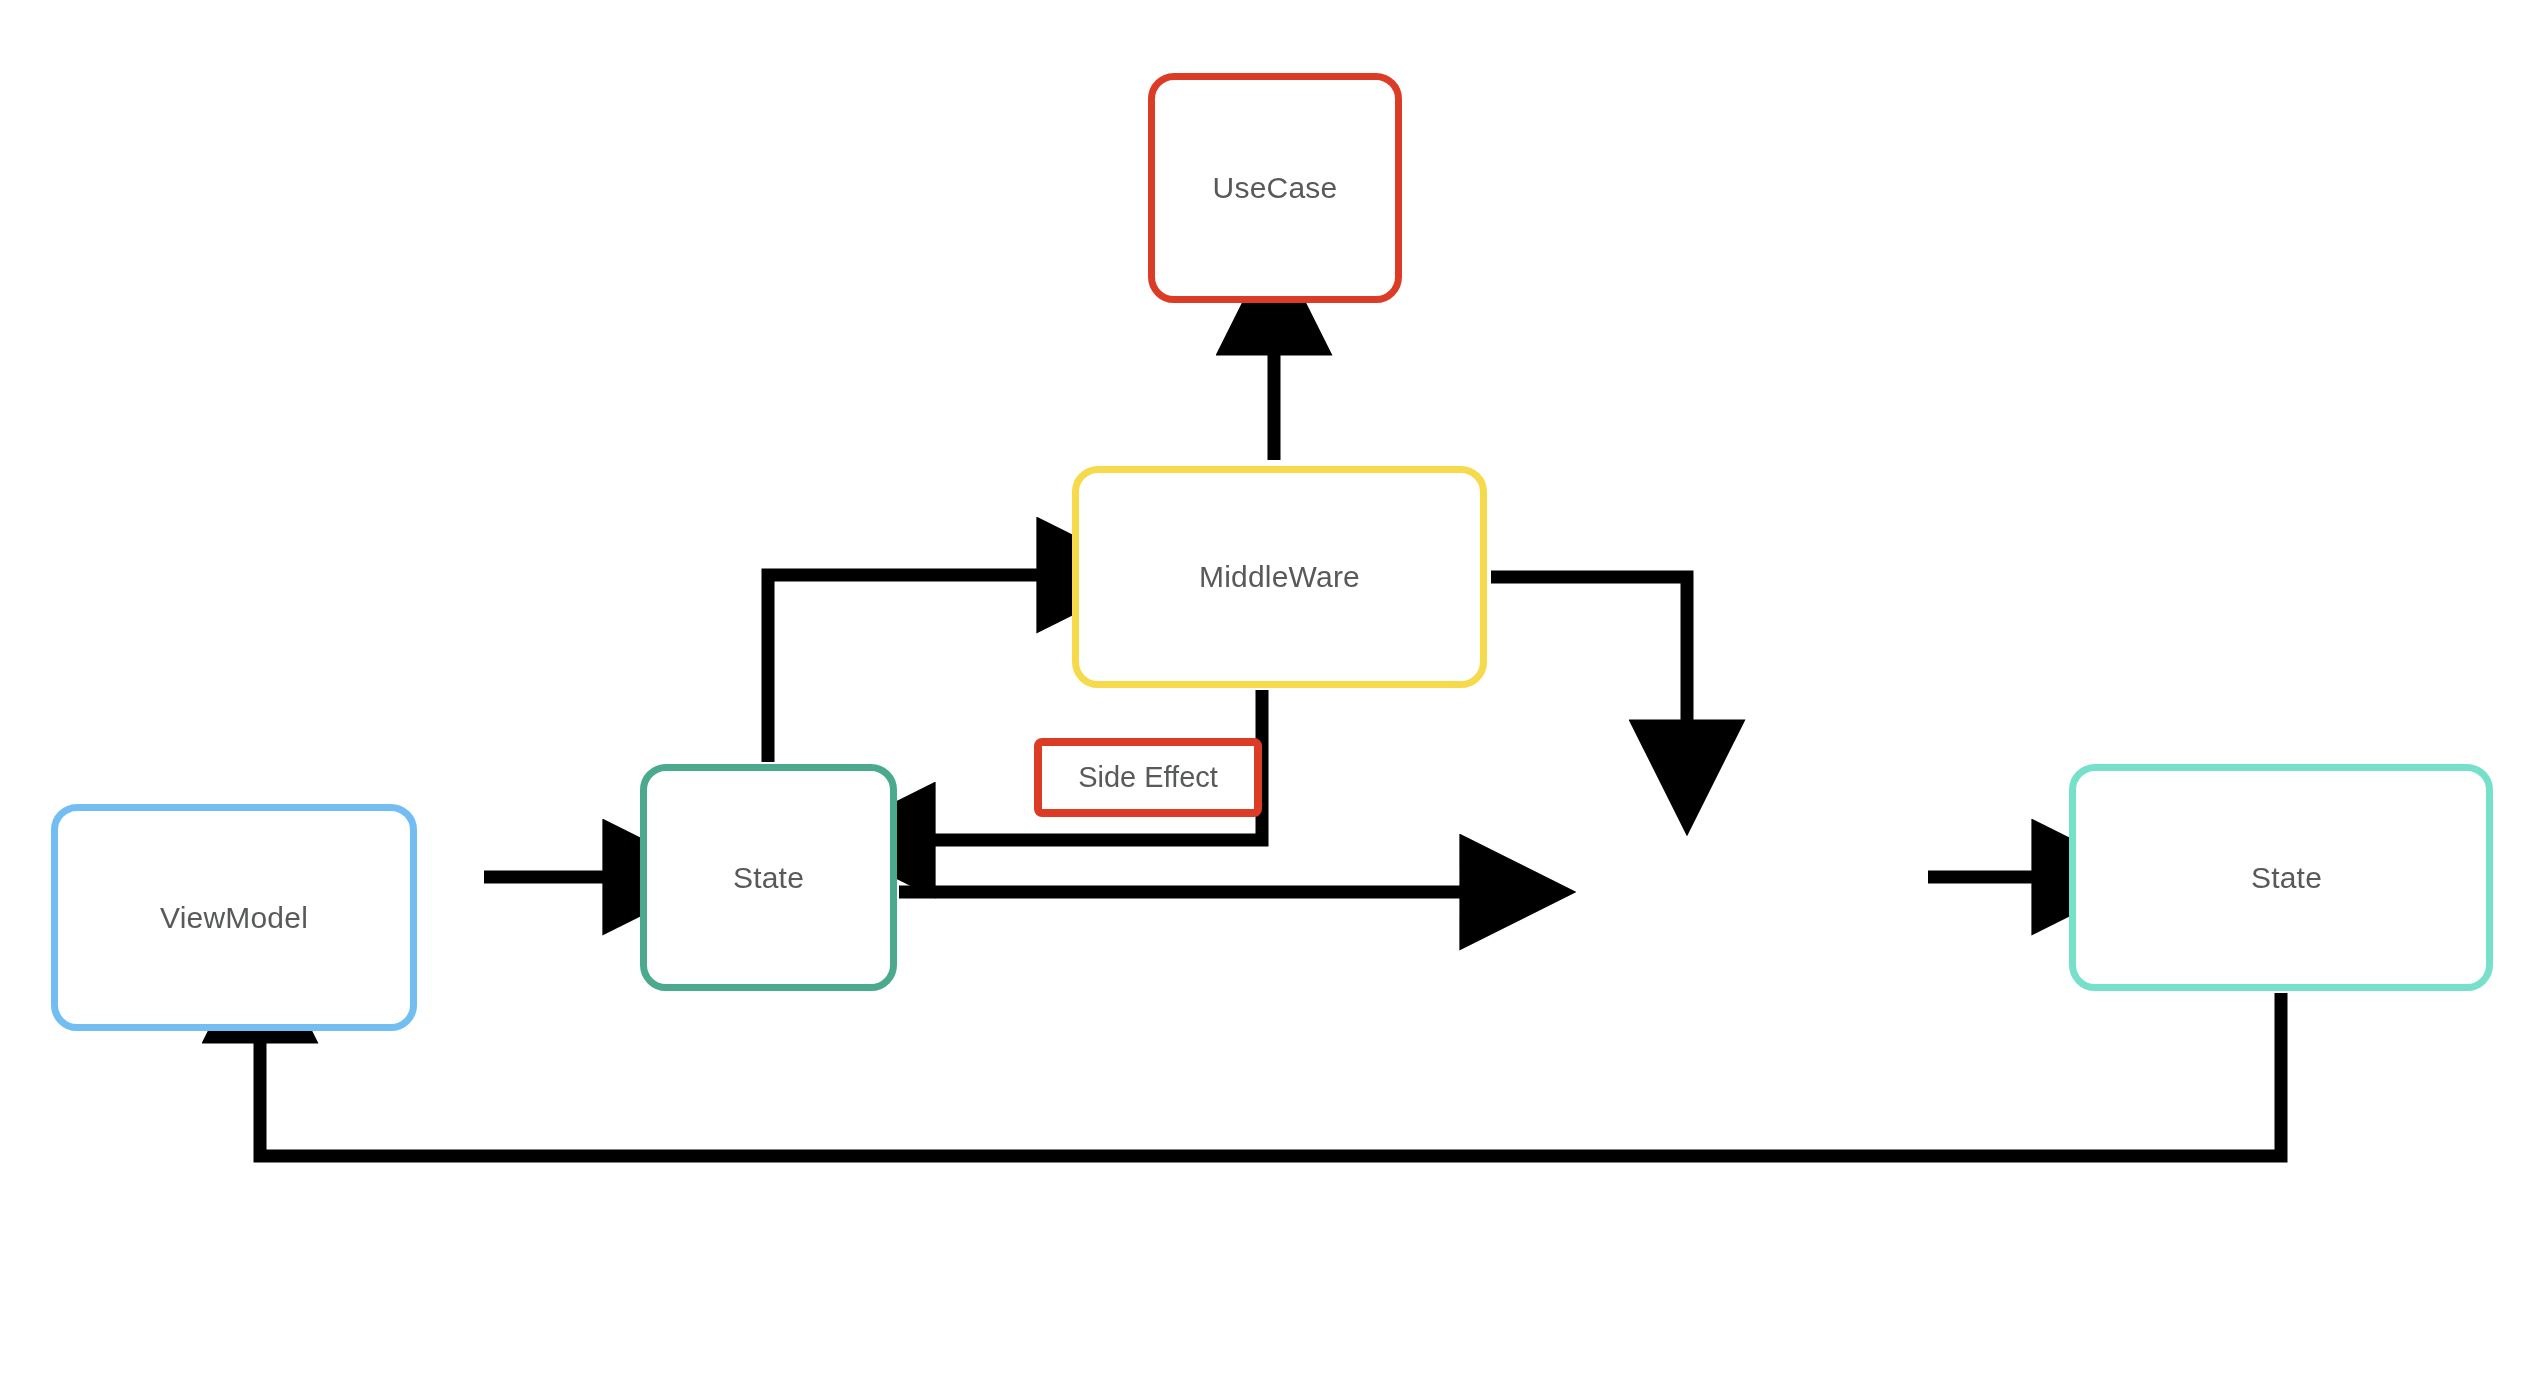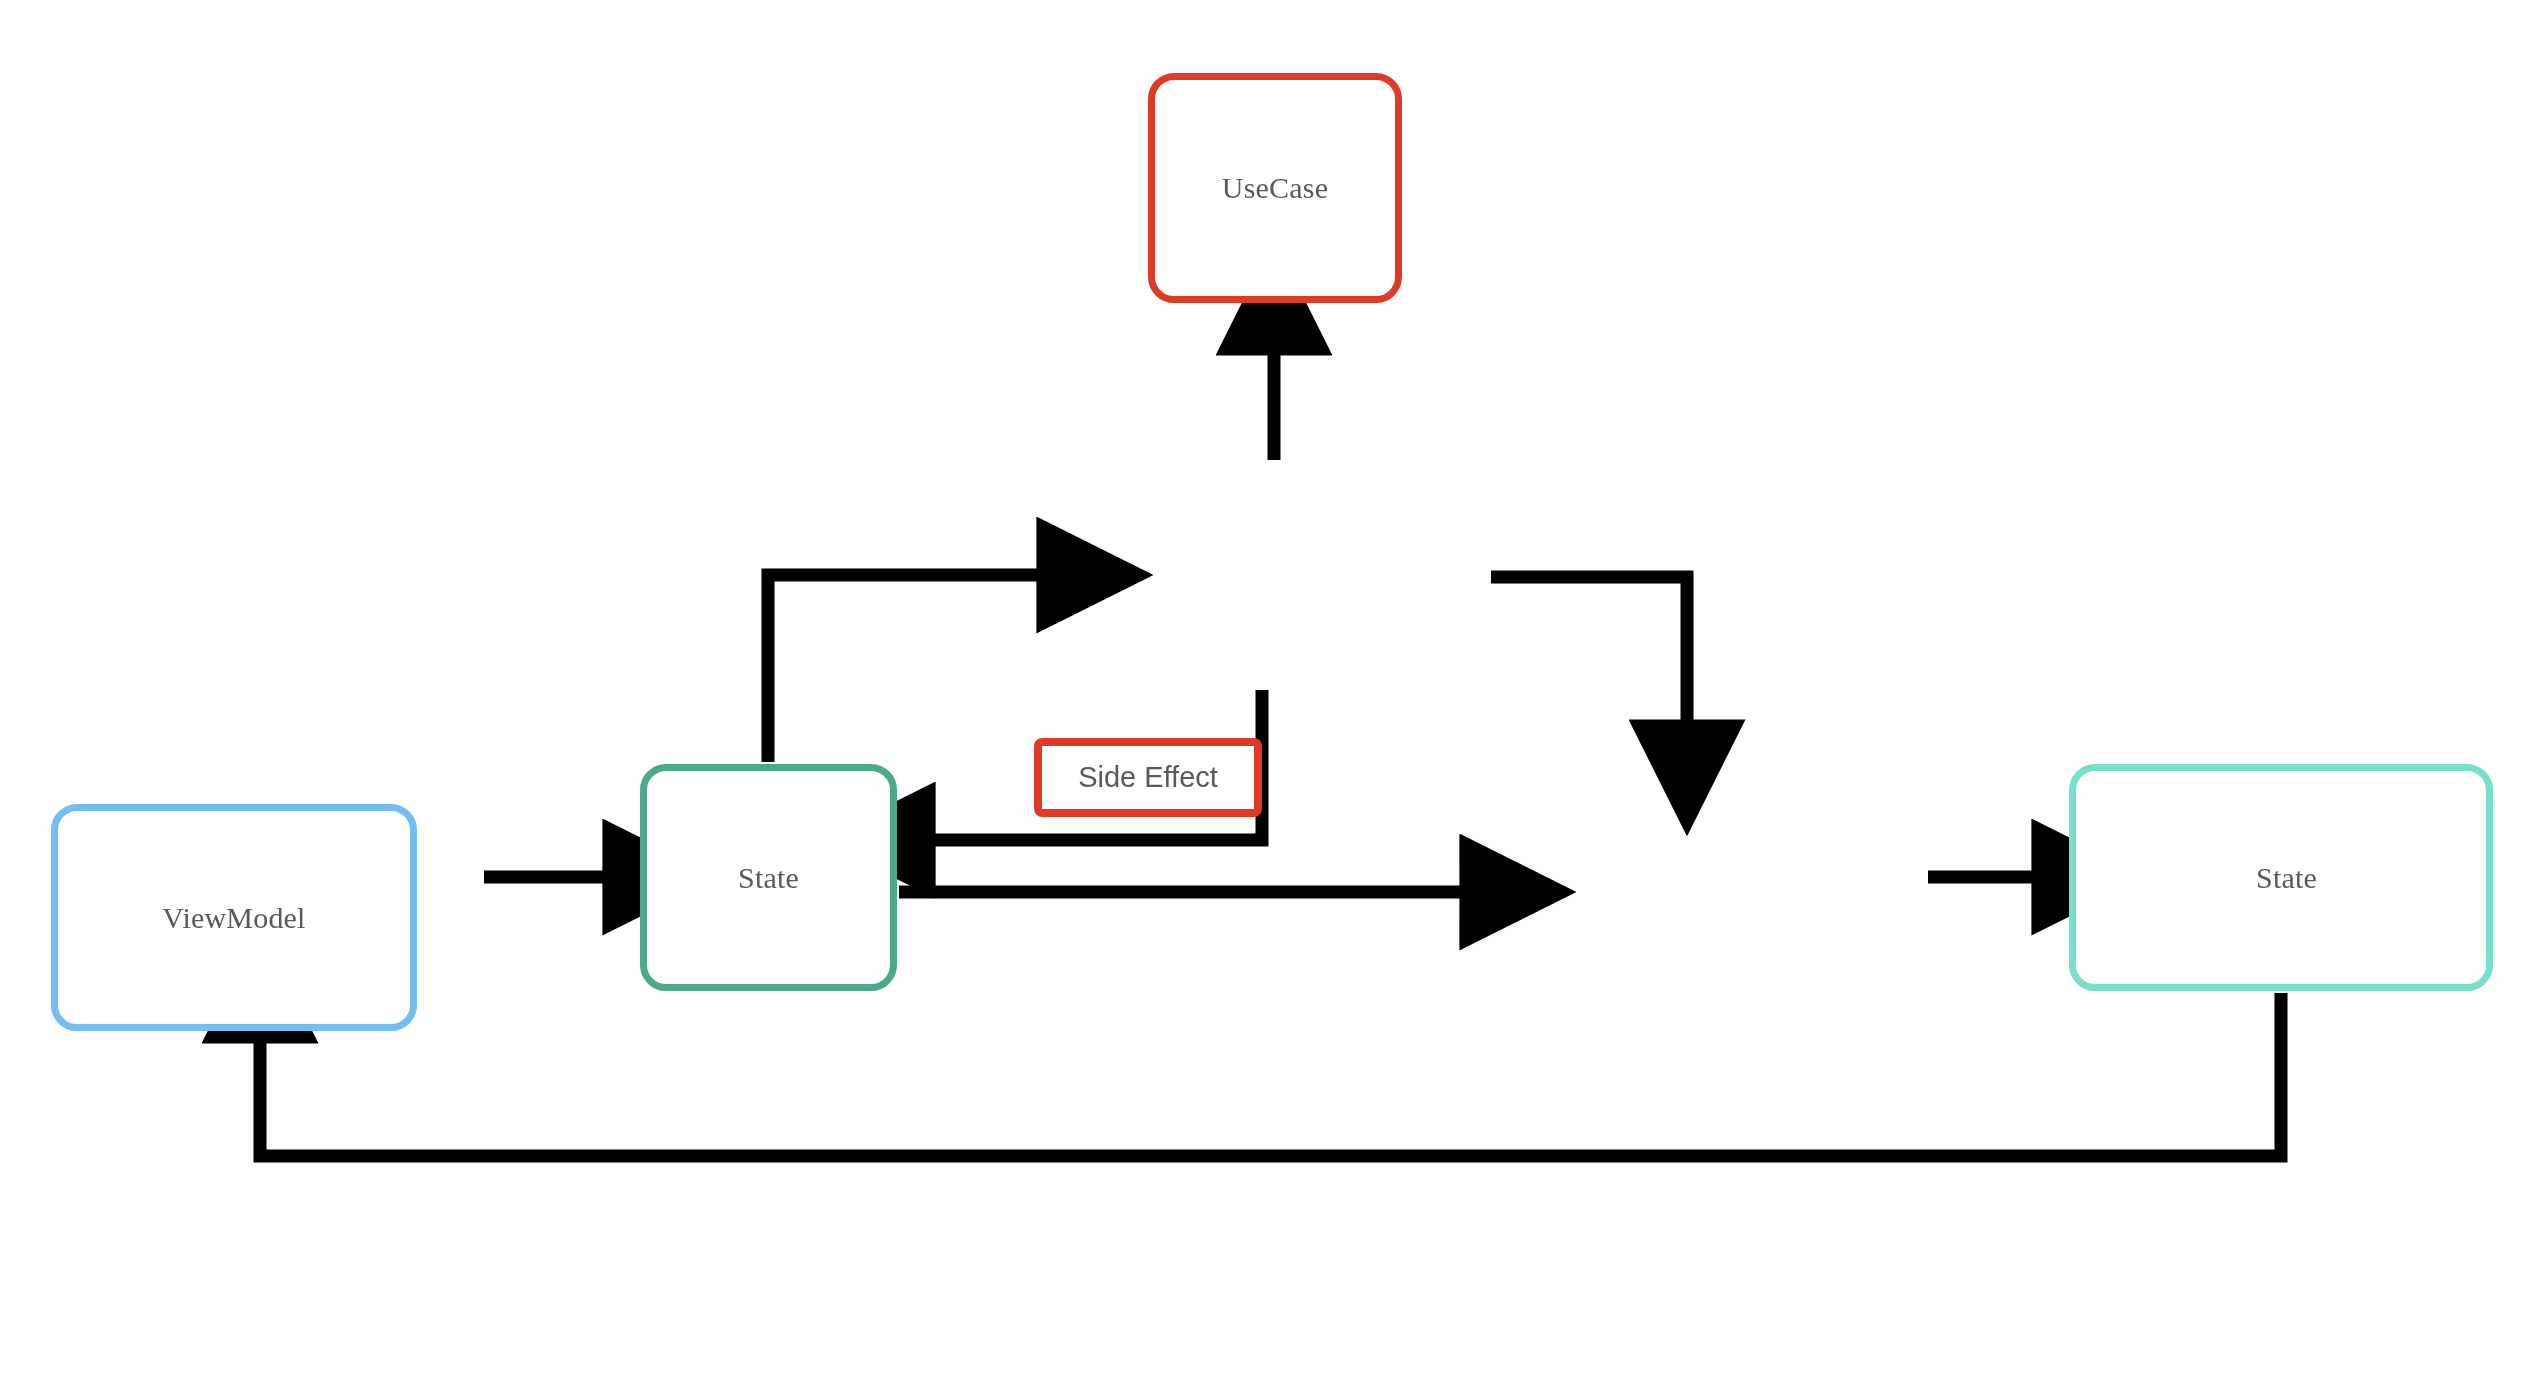--- a/index.html
+++ b/index.html
@@ -31,21 +31,21 @@
     background: #ffffff;
     border-style: solid;
     display: flex;
     align-items: center;
     justify-content: center;
     z-index: 3;
   }
   .node-label {
     color: #58595b;
     font-size: 30px;
-    font-family: Liberation Serif, serif;
+    font-family: Liberation Sans, sans-serif;
     letter-spacing: 0.2px;
     white-space: nowrap;
     text-align: center;
   }
   .rounded {
     border-width: 7px;
     border-radius: 26px;
   }
   .tag-box {
     position: absolute;
@@ -92,20 +92,23 @@
 
     <path d="M 1928 877 L 2047 877" stroke="#000000" stroke-width="13" fill="none" marker-end="url(#arrow-right)"></path>
 
     <path d="M 2281 993 L 2281 1156 L 260 1156 L 260 1028" stroke="#000000" stroke-width="13" fill="none" marker-end="url(#arrow-right)"></path>
   </svg>
 
   <div class="node-box rounded" style="left:1148px; top:73px; width:254px; height:230px; border-color:#DC3C26;">
     <span class="node-label">UseCase</span>
   </div>
 
+  <div class="node-box rounded" style="left:1072px; top:466px; width:415px; height:222px; border-color:#F7D94C;">
+    <span class="node-label">MiddleWare</span>
+  </div>
 
   <div class="node-box rounded" style="left:51px; top:764px; width:366px; height:227px; border-color:#72BDF2;margin-top:40px;">
     <span class="node-label">ViewModel</span>
   </div>
 
   <div class="node-box rounded" style="left:640px; top:764px; width:257px; height:227px; border-color:#4BA98D;">
     <span class="node-label">State</span>
   </div>
 
 

